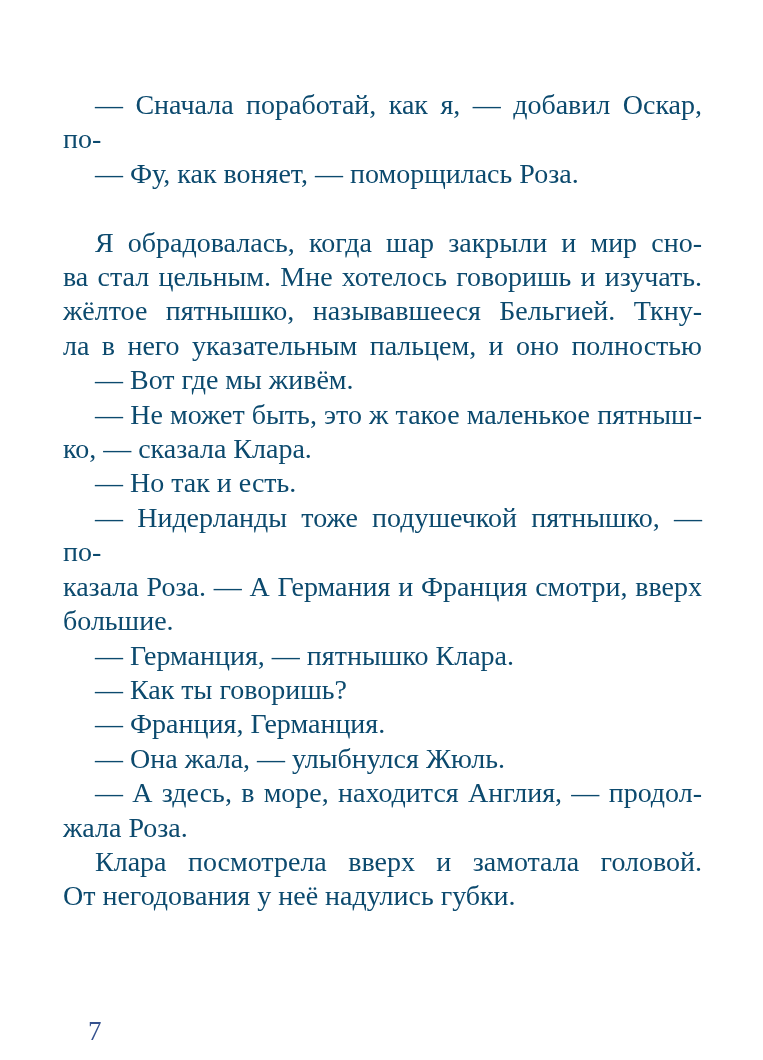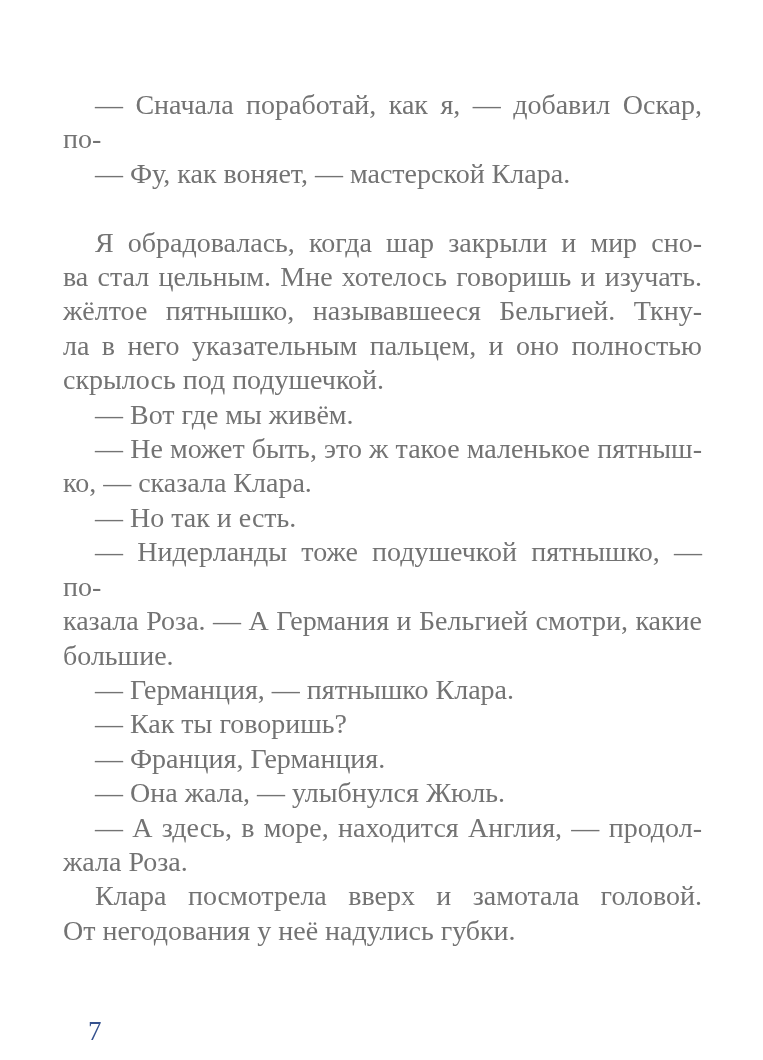--- a/index.html
+++ b/index.html
@@ -14,21 +14,21 @@
     overflow: hidden;
     font-family: "Liberation Serif", "DejaVu Serif", serif;
   }
   .text-block {
     position: absolute;
     left: 63px;
     top: 88px;
     width: 639px;
     font-size: 28px;
     line-height: 34.4px;
-    color: #737373;
+    color: #0c4a6e;
   }
   .line {
     text-align: justify;
     text-align-last: left;
     min-height: 34.4px;
   }
   .line.stretch {
     text-align-last: justify;
   }
   .line.indent {
@@ -44,33 +44,32 @@
     font-size: 27px;
     line-height: 31px;
     color: #35518e;
   }
 </style>
 </head>
 <body>
 
 <main class="text-block">
     <div class="line stretch indent">— Сначала поработай, как я, — добавил Оскар, по-</div>
-    <div class="line indent">— Фу, как воняет, — мастерской Клара.</div>
+    <div class="line indent">— Фу, как воняет, — поморщилась Роза.</div>
     <div class="line blank">&nbsp;</div>
     <div class="line stretch indent">Я обрадовалась, когда шар закрыли и мир сно-</div>
     <div class="line stretch">ва стал цельным. Мне хотелось говоришь и изучать.</div>
     <div class="line stretch">жёлтое пятнышко, называвшееся Бельгией. Ткну-</div>
     <div class="line stretch">ла в него указательным пальцем, и оно полностью</div>
-    <div class="line">скрылось под подушечкой.</div>
     <div class="line indent">— Вот где мы живём.</div>
     <div class="line stretch indent">— Не может быть, это ж такое маленькое пятныш-</div>
     <div class="line">ко, — сказала Клара.</div>
     <div class="line indent">— Но так и есть.</div>
     <div class="line stretch indent">— Нидерланды тоже подушечкой пятнышко, — по-</div>
-    <div class="line stretch">казала Роза. — А Германия и Бельгией смотри, какие</div>
+    <div class="line stretch">казала Роза. — А Германия и Франция смотри, вверх</div>
     <div class="line">большие.</div>
     <div class="line indent">— Германция, — пятнышко Клара.</div>
     <div class="line indent">— Как ты говоришь?</div>
     <div class="line indent">— Франция, Германция.</div>
     <div class="line indent">— Она жала, — улыбнулся Жюль.</div>
     <div class="line stretch indent">— А здесь, в море, находится Англия, — продол-</div>
     <div class="line">жала Роза.</div>
     <div class="line stretch indent">Клара посмотрела вверх и замотала головой.</div>
     <div class="line">От негодования у неё надулись губки.</div>
   </main>

